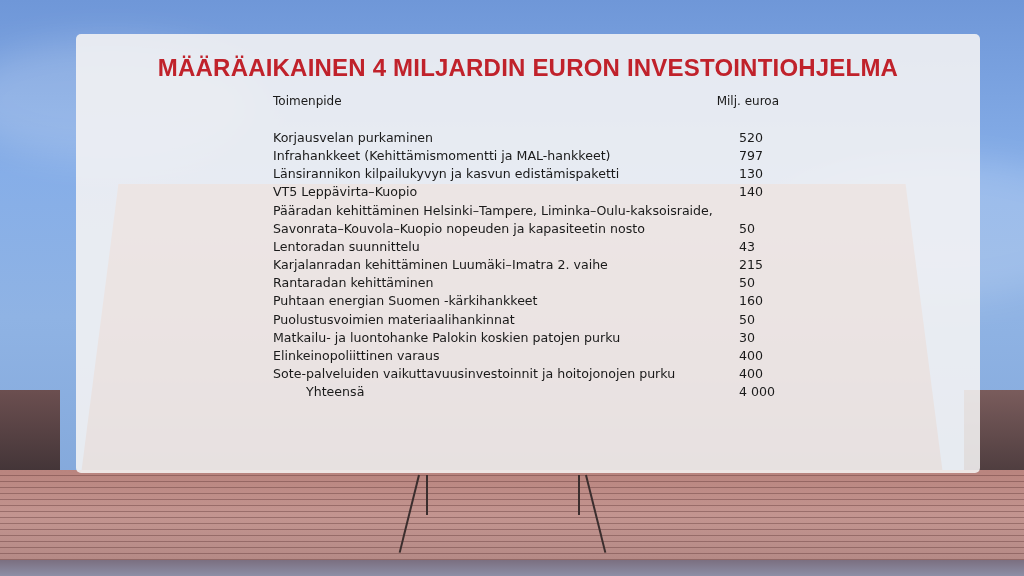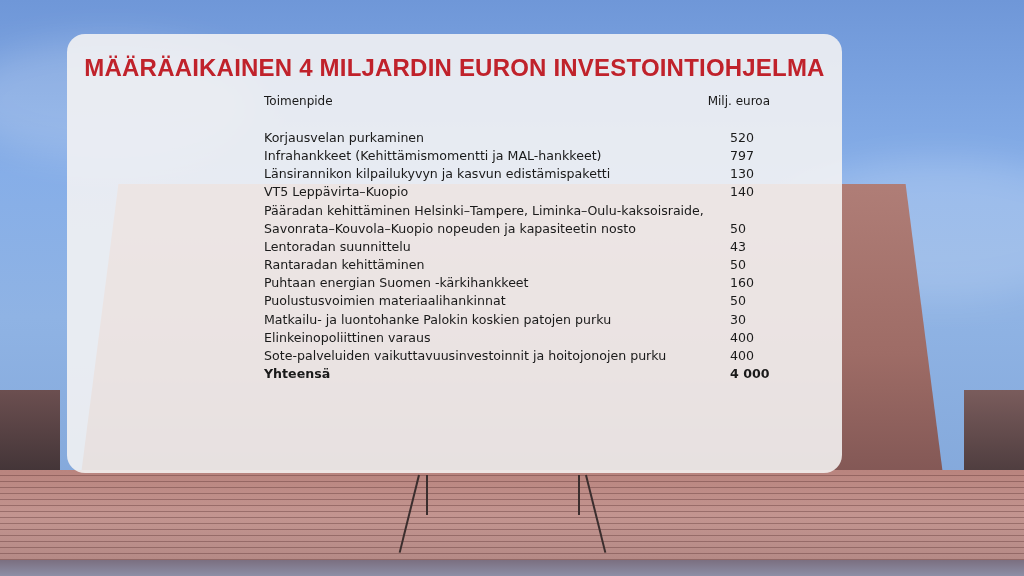--- a/index.html
+++ b/index.html
@@ -31,42 +31,42 @@
       repeating-linear-gradient(180deg, rgba(0,0,0,0.0) 0px, rgba(0,0,0,0.0) 5px, rgba(80,40,40,0.35) 5px, rgba(80,40,40,0.35) 6px),
       linear-gradient(180deg, #b9847e 0%, #c39590 50%, #b58a86 100%);
   }
   .rail { position: absolute; width: 2px; background: #3b2e2e; transform-origin: top; }
   .ground {
     position: absolute; left: 0; right: 0; top: 560px; height: 16px;
     background: linear-gradient(180deg, #7b6f80, #8d8fa6);
   }
   
   .panel {
-    position: absolute; left: 67px; top: 34px; width: 775px; height: 439px;
+    position: absolute; left: 76px; top: 34px; width: 904px; height: 439px;
     background: rgba(245, 244, 244, 0.88);
-    border-radius: 18px;
+    border-radius: 5px;
   }
   .title {
     position: absolute; left: 0; right: 0; top: 20px;
     text-align: center;
     font-family: "Liberation Sans", "DejaVu Sans", sans-serif;
     font-weight: bold;
     font-size: 24px; letter-spacing: 0.2px;
     color: #c0222b;
   }
   .table {
     position: absolute; left: 197px; top: 58px; width: 506px;
     font-size: 12.6px; color: #1a1a1a;
   }
   .row { display: flex; justify-content: space-between; height: 18.2px; line-height: 18.2px; white-space: nowrap; gap: 25px; }
   .row .label { flex: 1; }
   .row .value { min-width: 40px; }
   .header-row { margin-bottom: 18.6px; font-size: 12px; }
   .header-row .value { padding-right: 0; }
-  .row.total { font-weight: bold; }
+  .row.total { font-weight: normal; margin-left: 33px; }
 </style>
 </head>
 <body>
 
 <div class="scene">
   <div class="sky-cloud" style="left:-40px;top:40px;width:300px;height:120px;"></div>
   <div class="sky-cloud" style="left:780px;top:160px;width:320px;height:140px;"></div>
   <div class="building"></div>
   <div class="wing-left"></div>
   <div class="wing-right"></div>
@@ -109,20 +109,24 @@
       </div>
     <div class="row">
         <span class="label">Savonrata–Kouvola–Kuopio nopeuden ja kapasiteetin nosto</span>
         <span class="value">50</span>
       </div>
     <div class="row">
         <span class="label">Lentoradan suunnittelu</span>
         <span class="value">43</span>
       </div>
     <div class="row">
+        <span class="label">Karjalanradan kehittäminen Luumäki–Imatra 2. vaihe</span>
+        <span class="value">215</span>
+      </div>
+    <div class="row">
         <span class="label">Rantaradan kehittäminen</span>
         <span class="value">50</span>
       </div>
     <div class="row">
         <span class="label">Puhtaan energian Suomen -kärkihankkeet</span>
         <span class="value">160</span>
       </div>
     <div class="row">
         <span class="label">Puolustusvoimien materiaalihankinnat</span>
         <span class="value">50</span>

